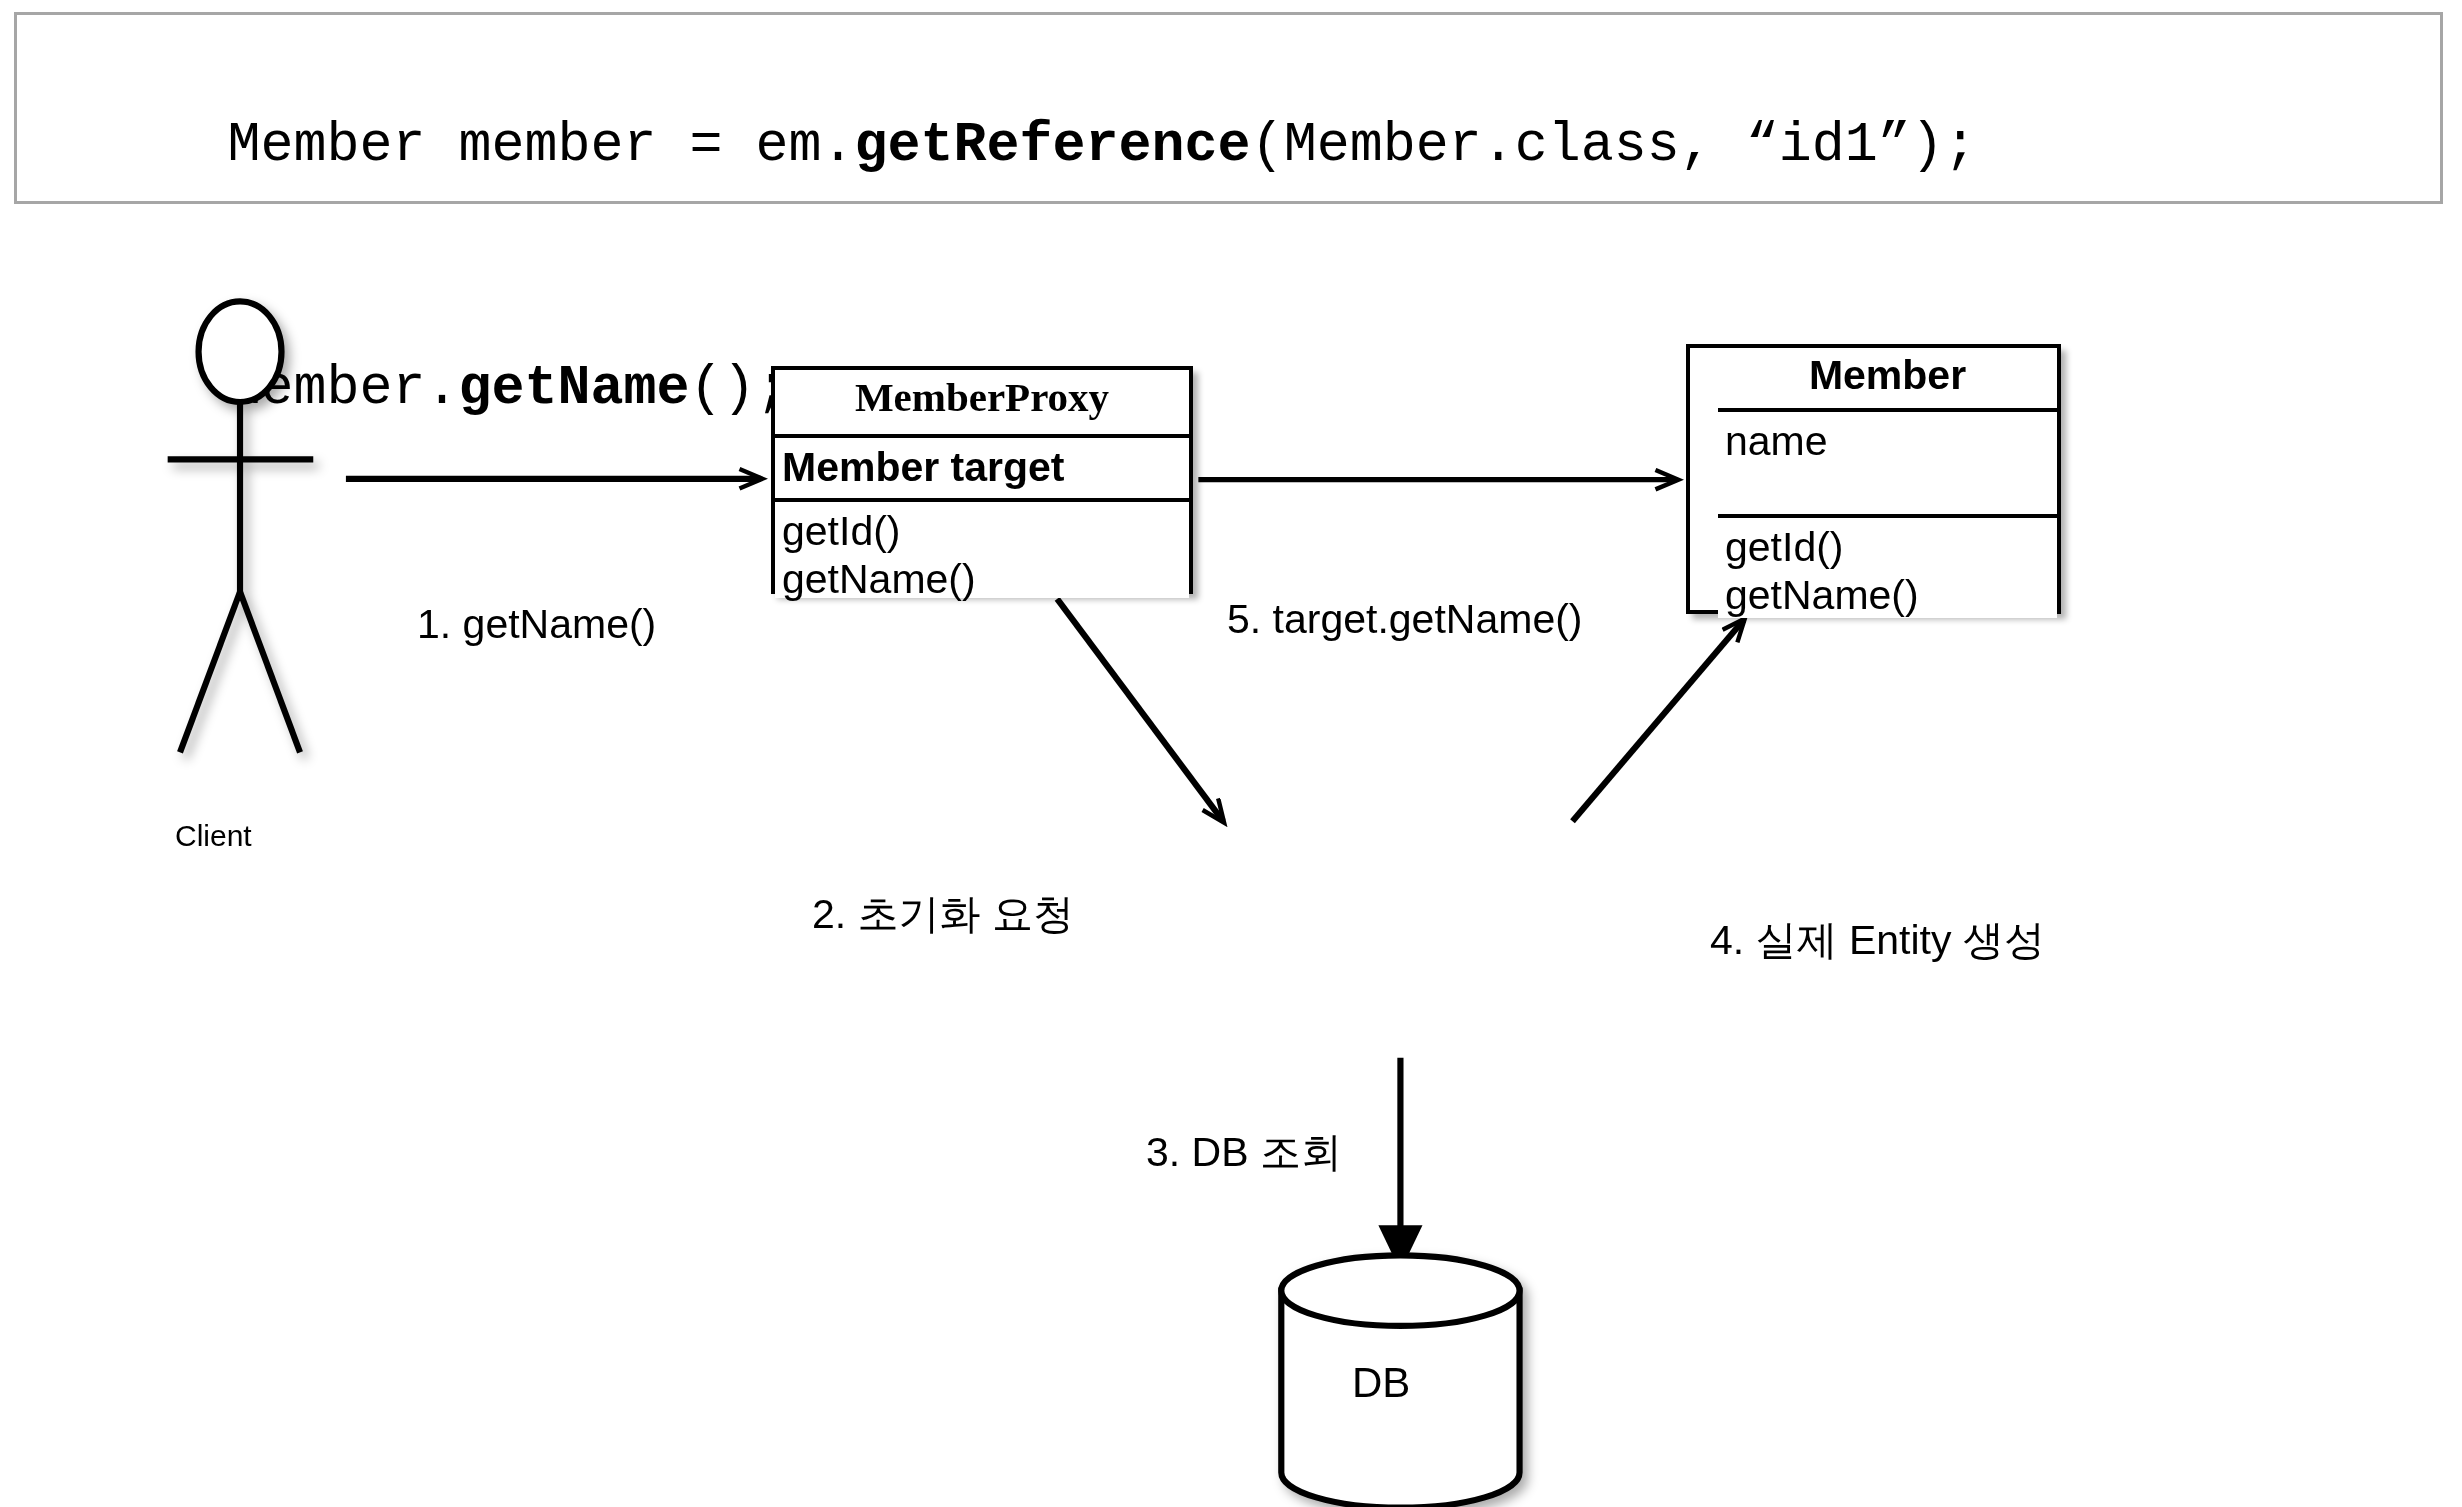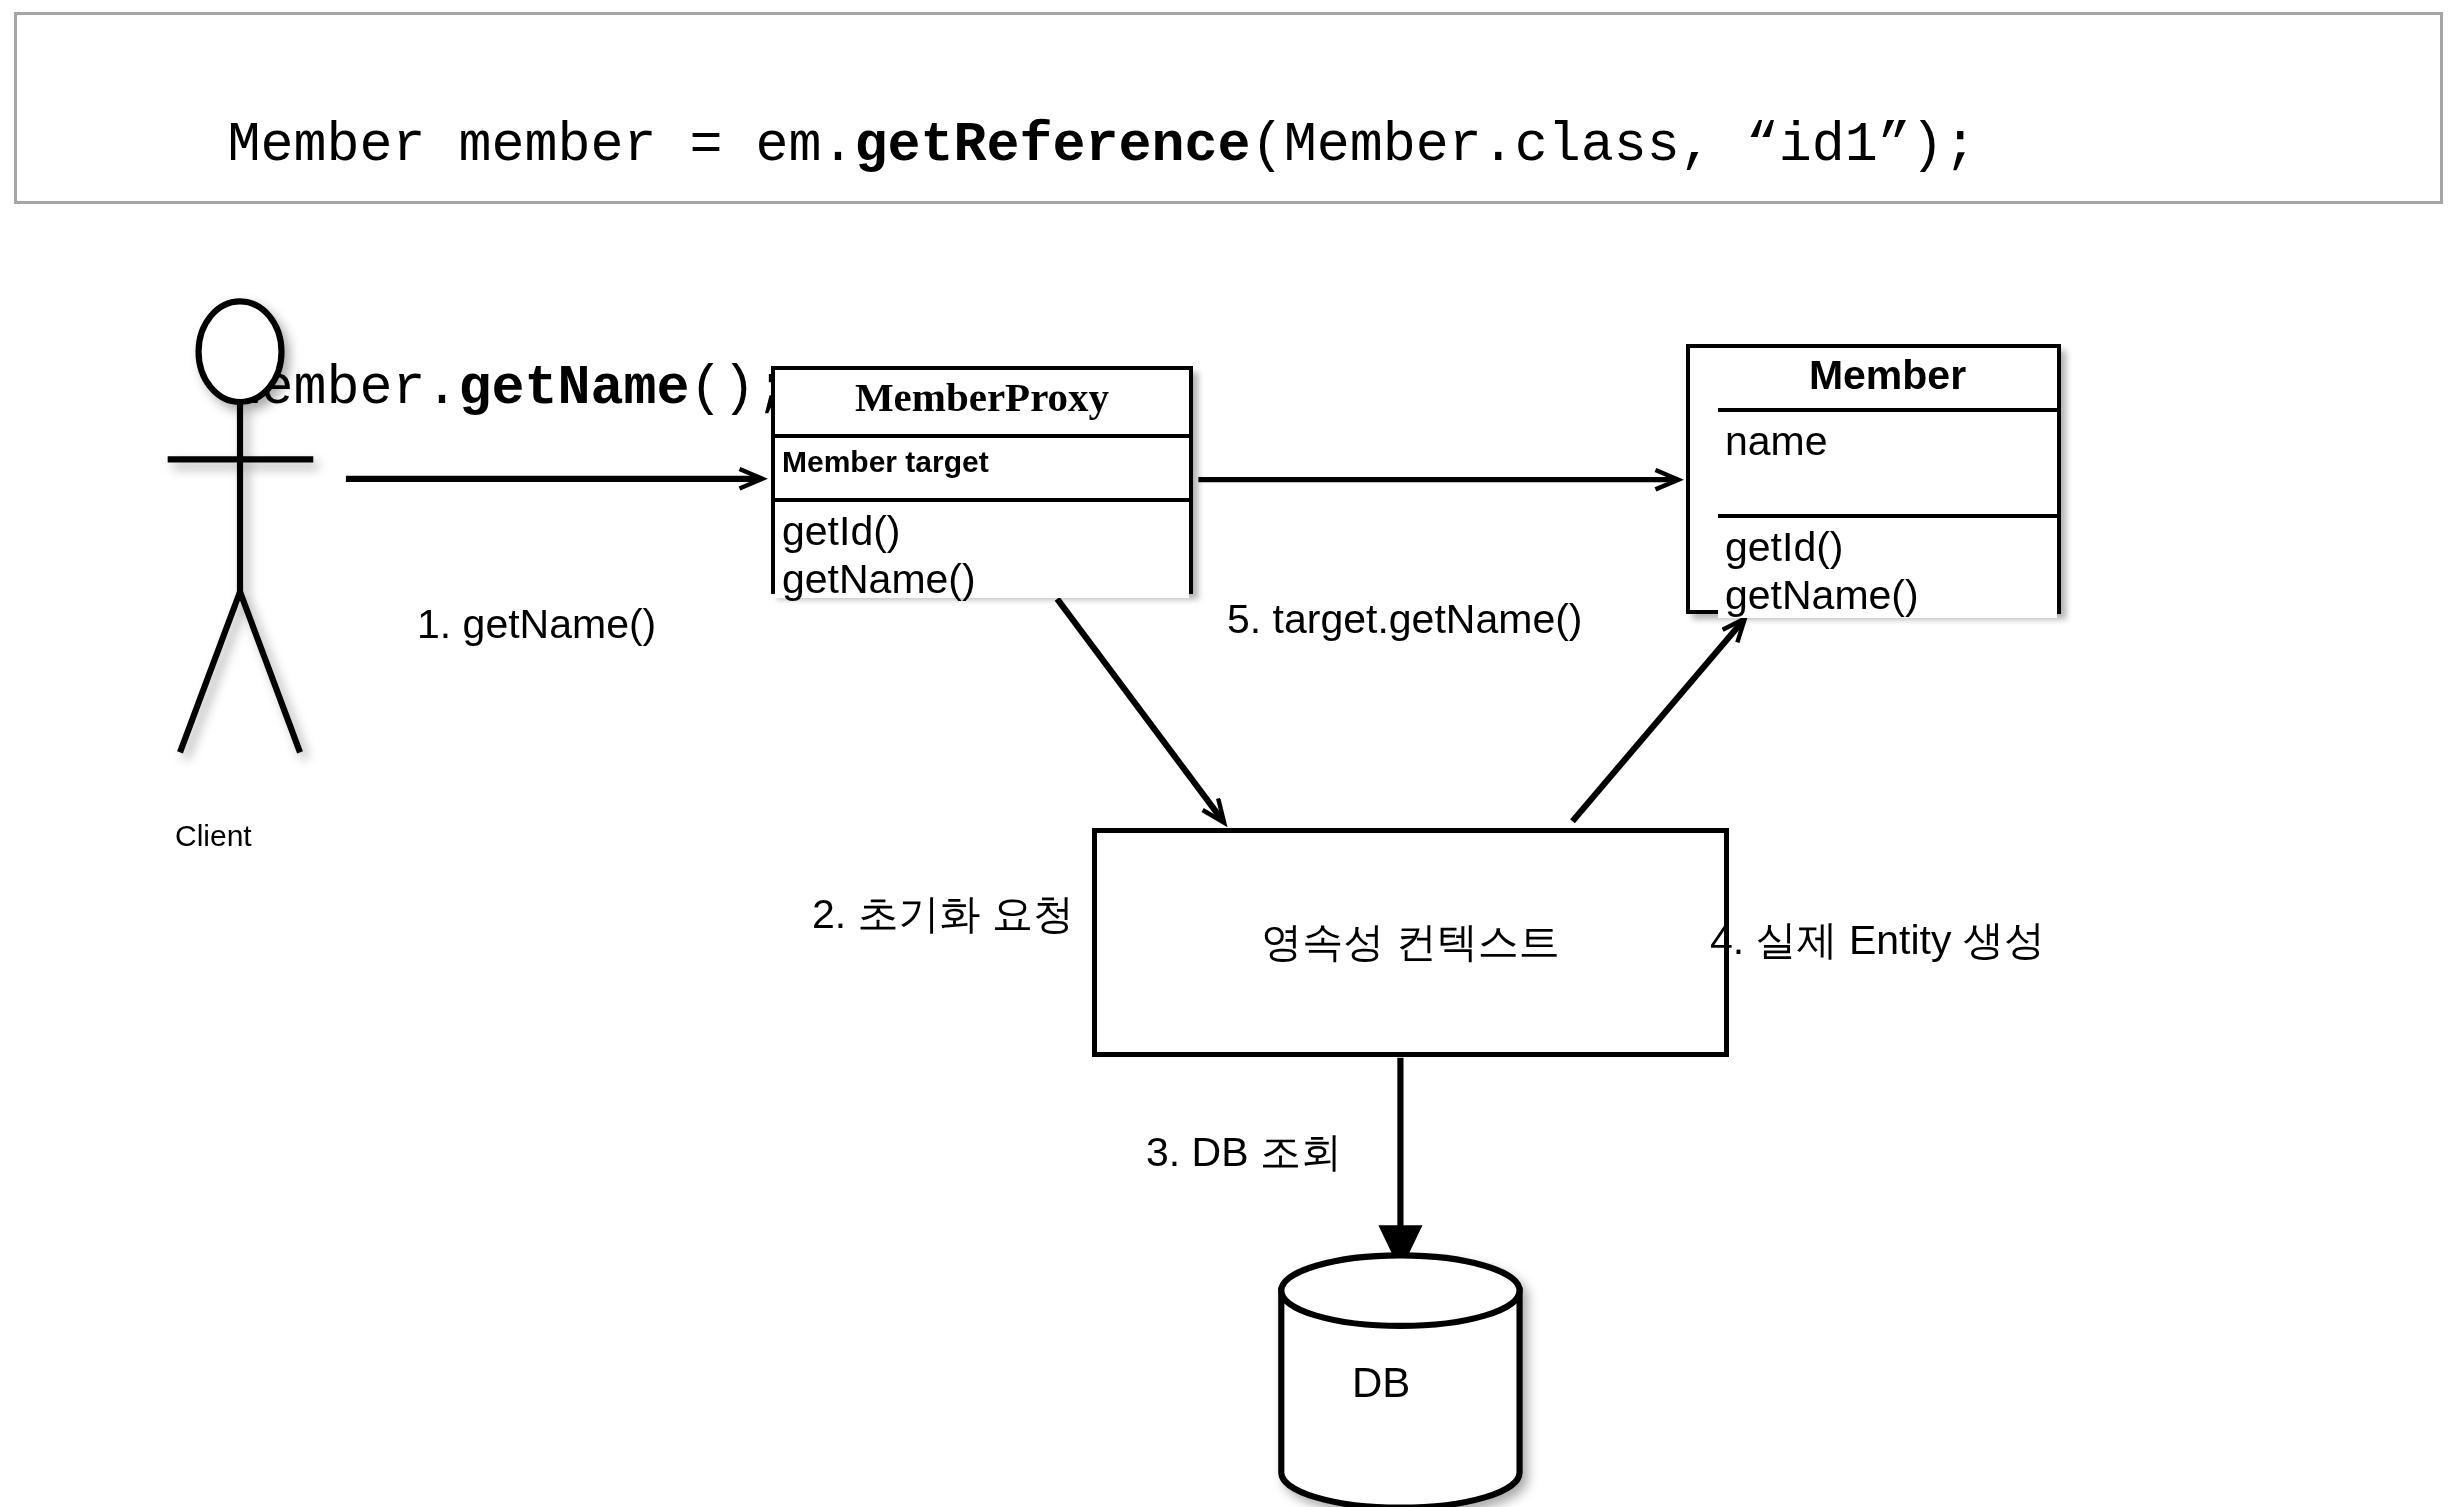--- a/index.html
+++ b/index.html
@@ -75,21 +75,21 @@
   .uml-title {
     text-align: center;
     font-weight: bold;
     font-size: 41px;
     line-height: 1.0;
     padding: 7px 5.3px 8.8px 5.3px;
     white-space: nowrap;
   }
   .uml-attr-bold {
     font-weight: bold;
-    font-size: 30px;
+    font-size: 41px;
     line-height: 1.0;
     padding: 8.8px 5.3px 8.8px 7px;
     text-align: left;
     white-space: nowrap;
   }
   .uml-line {
     font-size: 41px;
     line-height: 48px;
     padding-left: 7px;
     text-align: left;
@@ -230,23 +230,20 @@
       </div>
       <div class="uml-compartment c2 lines">
         <div class="uml-line">name</div>
       </div>
       <div class="uml-compartment c3 lines">
         <div class="uml-line">getId()</div>
         <div class="uml-line">getName()</div>
       </div>
     </div>
 
-    <div id="persist-box">
-      <div class="persist-label">영속성 컨텍스트</div>
-    </div>
 
     <div class="diagram-label" id="label-client">Client</div>
     <div class="diagram-label" id="label-1">1. getName()</div>
     <div class="diagram-label" id="label-5">5. target.getName()</div>
     <div class="diagram-label" id="label-2">2. 초기화 요청</div>
     <div class="diagram-label" id="label-4">4. 실제 Entity 생성</div>
     <div class="diagram-label" id="label-3">3. DB 조회</div>
     <div id="label-db">DB</div>
 
   </div>

